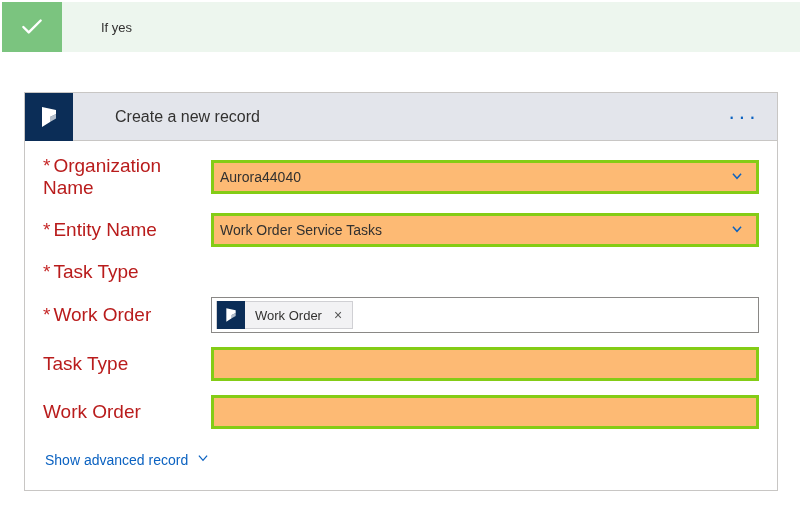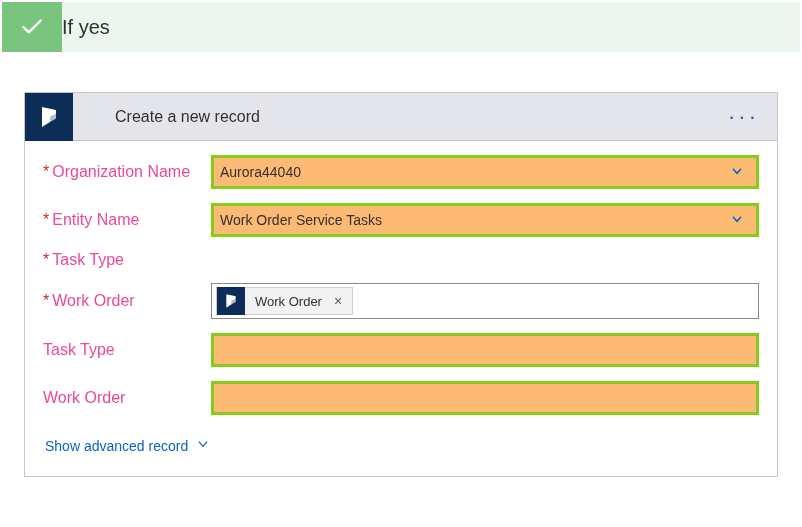--- a/index.html
+++ b/index.html
@@ -19,22 +19,23 @@
   .condition-icon-box {
     width: 60px;
     height: 50px;
     background: #7bc47f;
     display: flex;
     align-items: center;
     justify-content: center;
     color: #fff;
   }
   .condition-title {
-    font-size: 20px;
-    color: #323130;
+    font-size: 13px;
+    color: #323130;
+    margin-left: 39px;
   }
   .card {
     margin: 40px 22px 10px 22px;
     border: 1px solid #c8c6c4;
     background: #fff;
   }
   .card-header {
     display: flex;
     align-items: center;
     background: #e3e5eb;
@@ -70,22 +71,22 @@
     padding: 14px 18px 10px 18px;
   }
   .form-row {
     display: flex;
     align-items: center;
     margin-bottom: 14px;
   }
   .form-label {
     width: 168px;
     flex-shrink: 0;
-    font-size: 16px;
-    color: #ec4899;
+    font-size: 19px;
+    color: #b91c1c;
   }
   .req::before {
     content: "*";
     color: #c62828;
     margin-right: 3px;
   }
   .form-control {
     flex: 1;
     height: 34px;
     border: 3px solid #84cc16;

